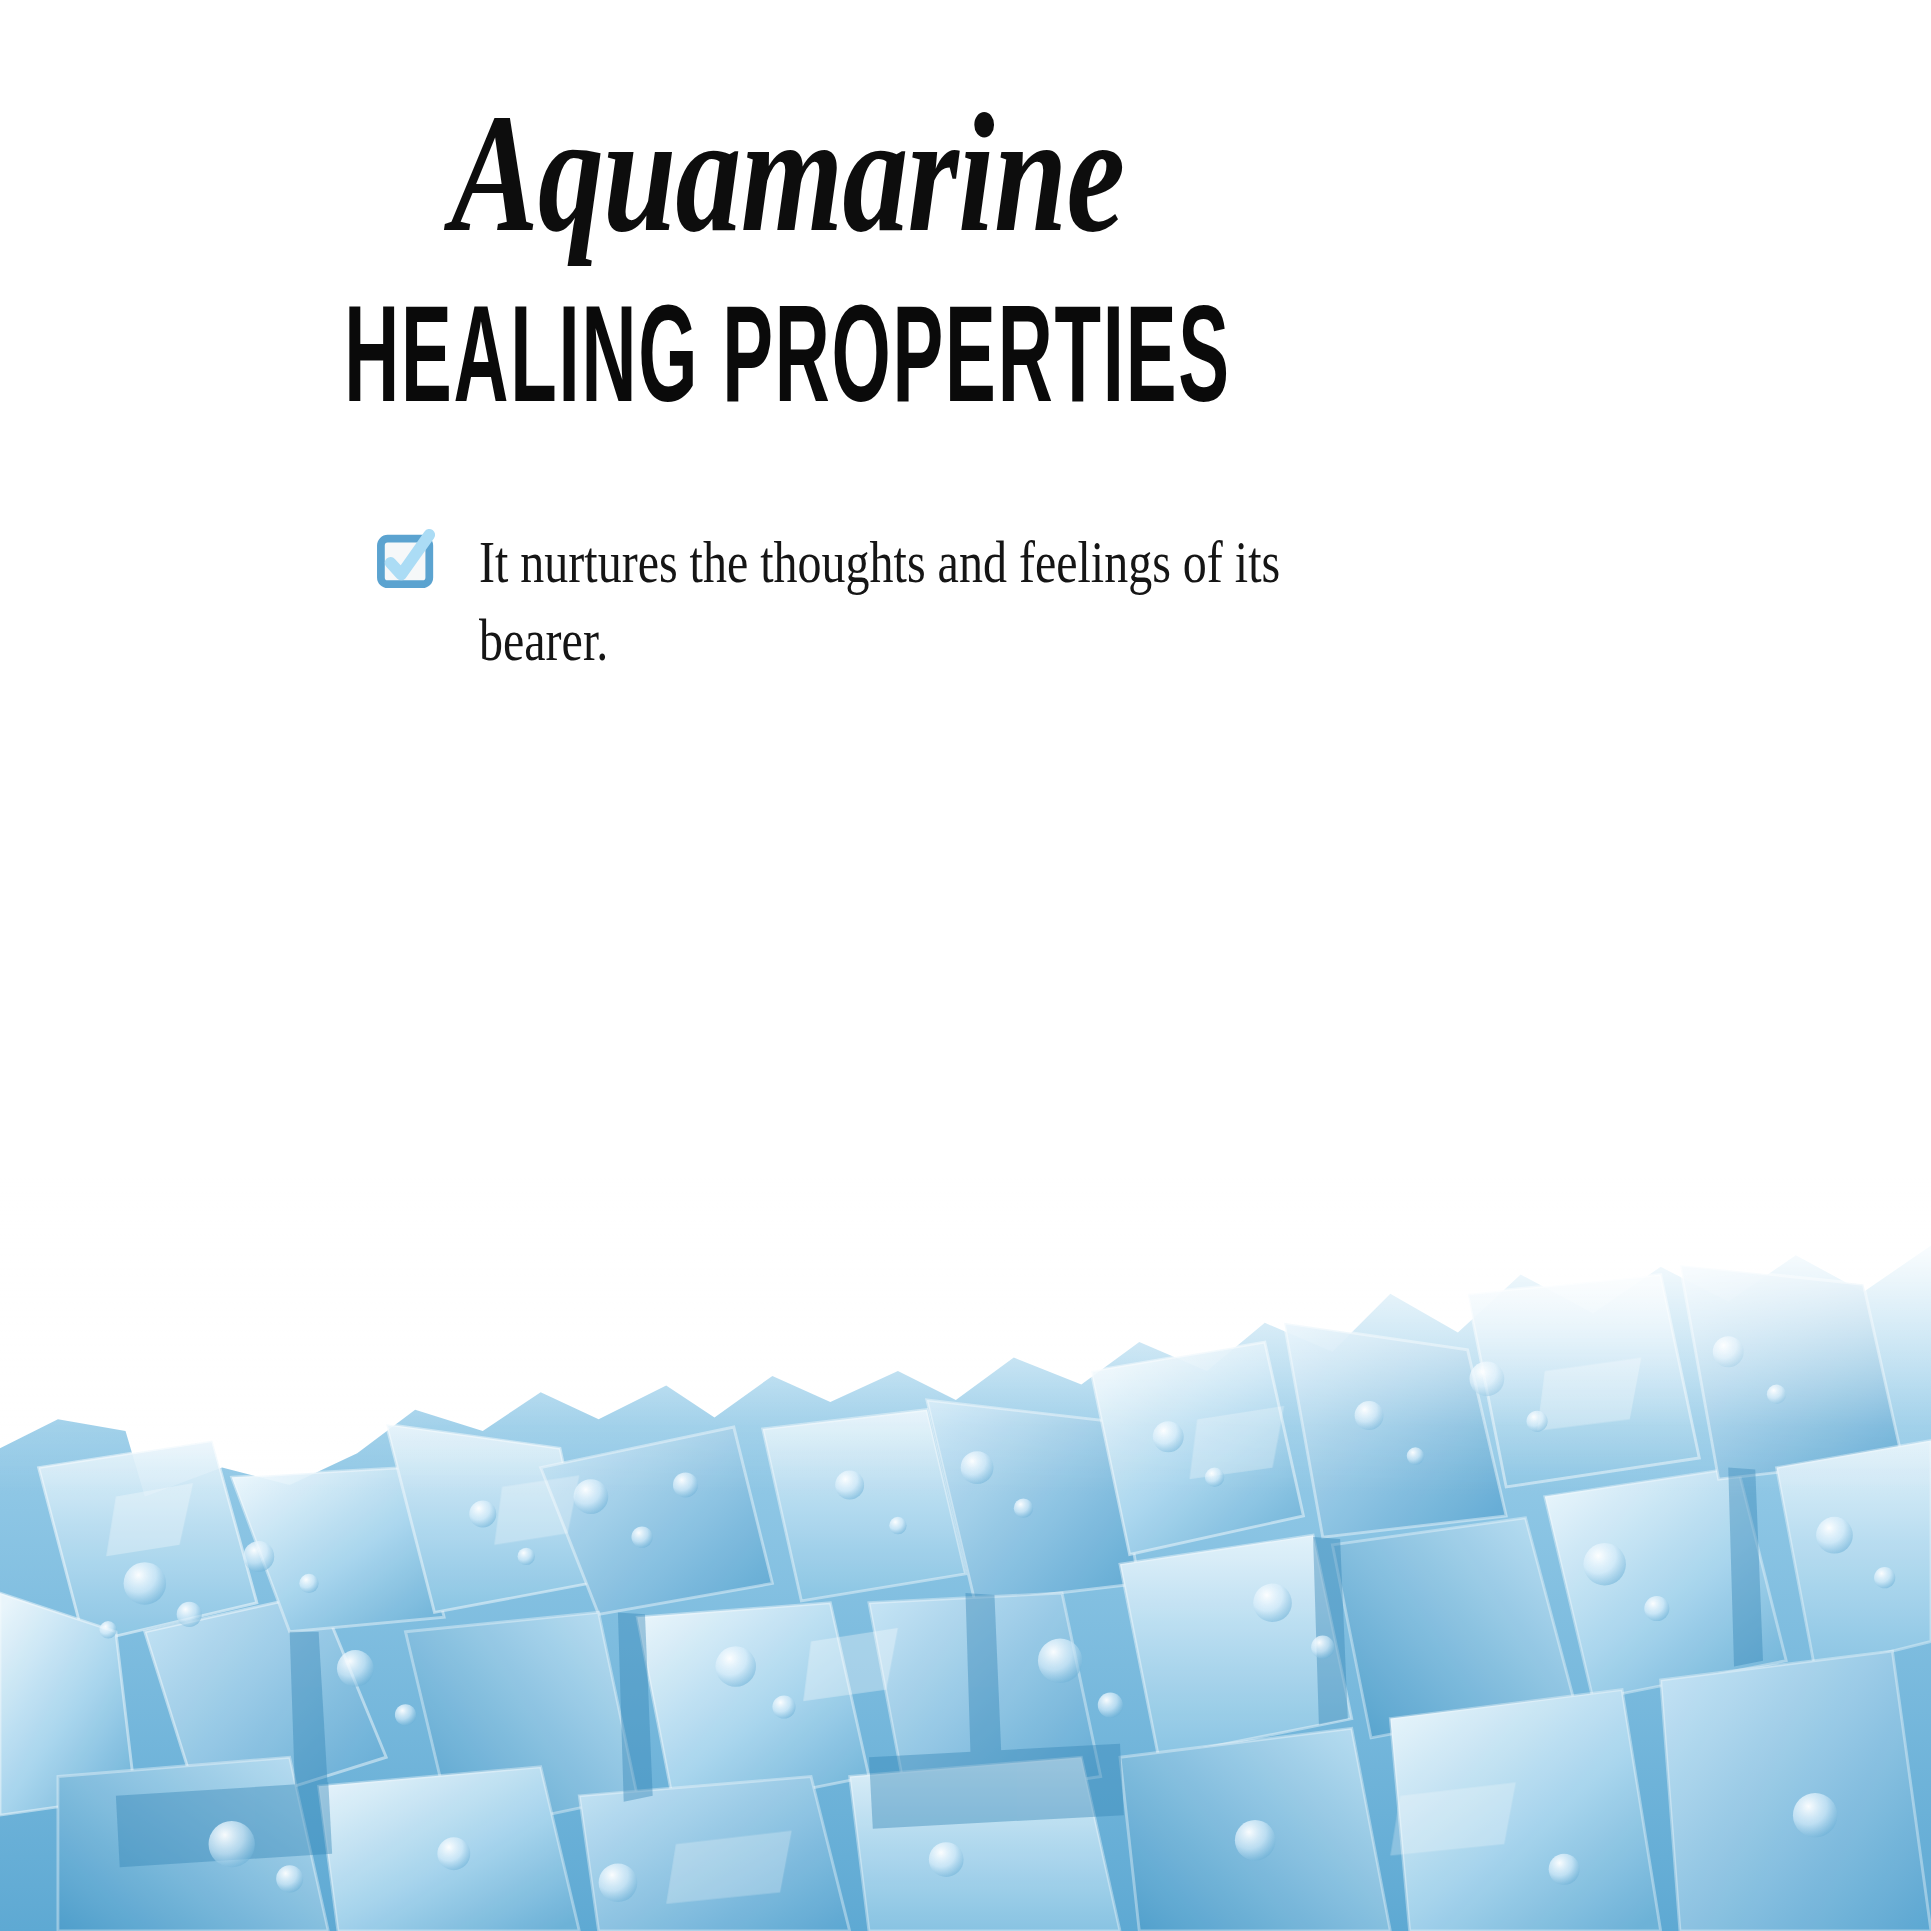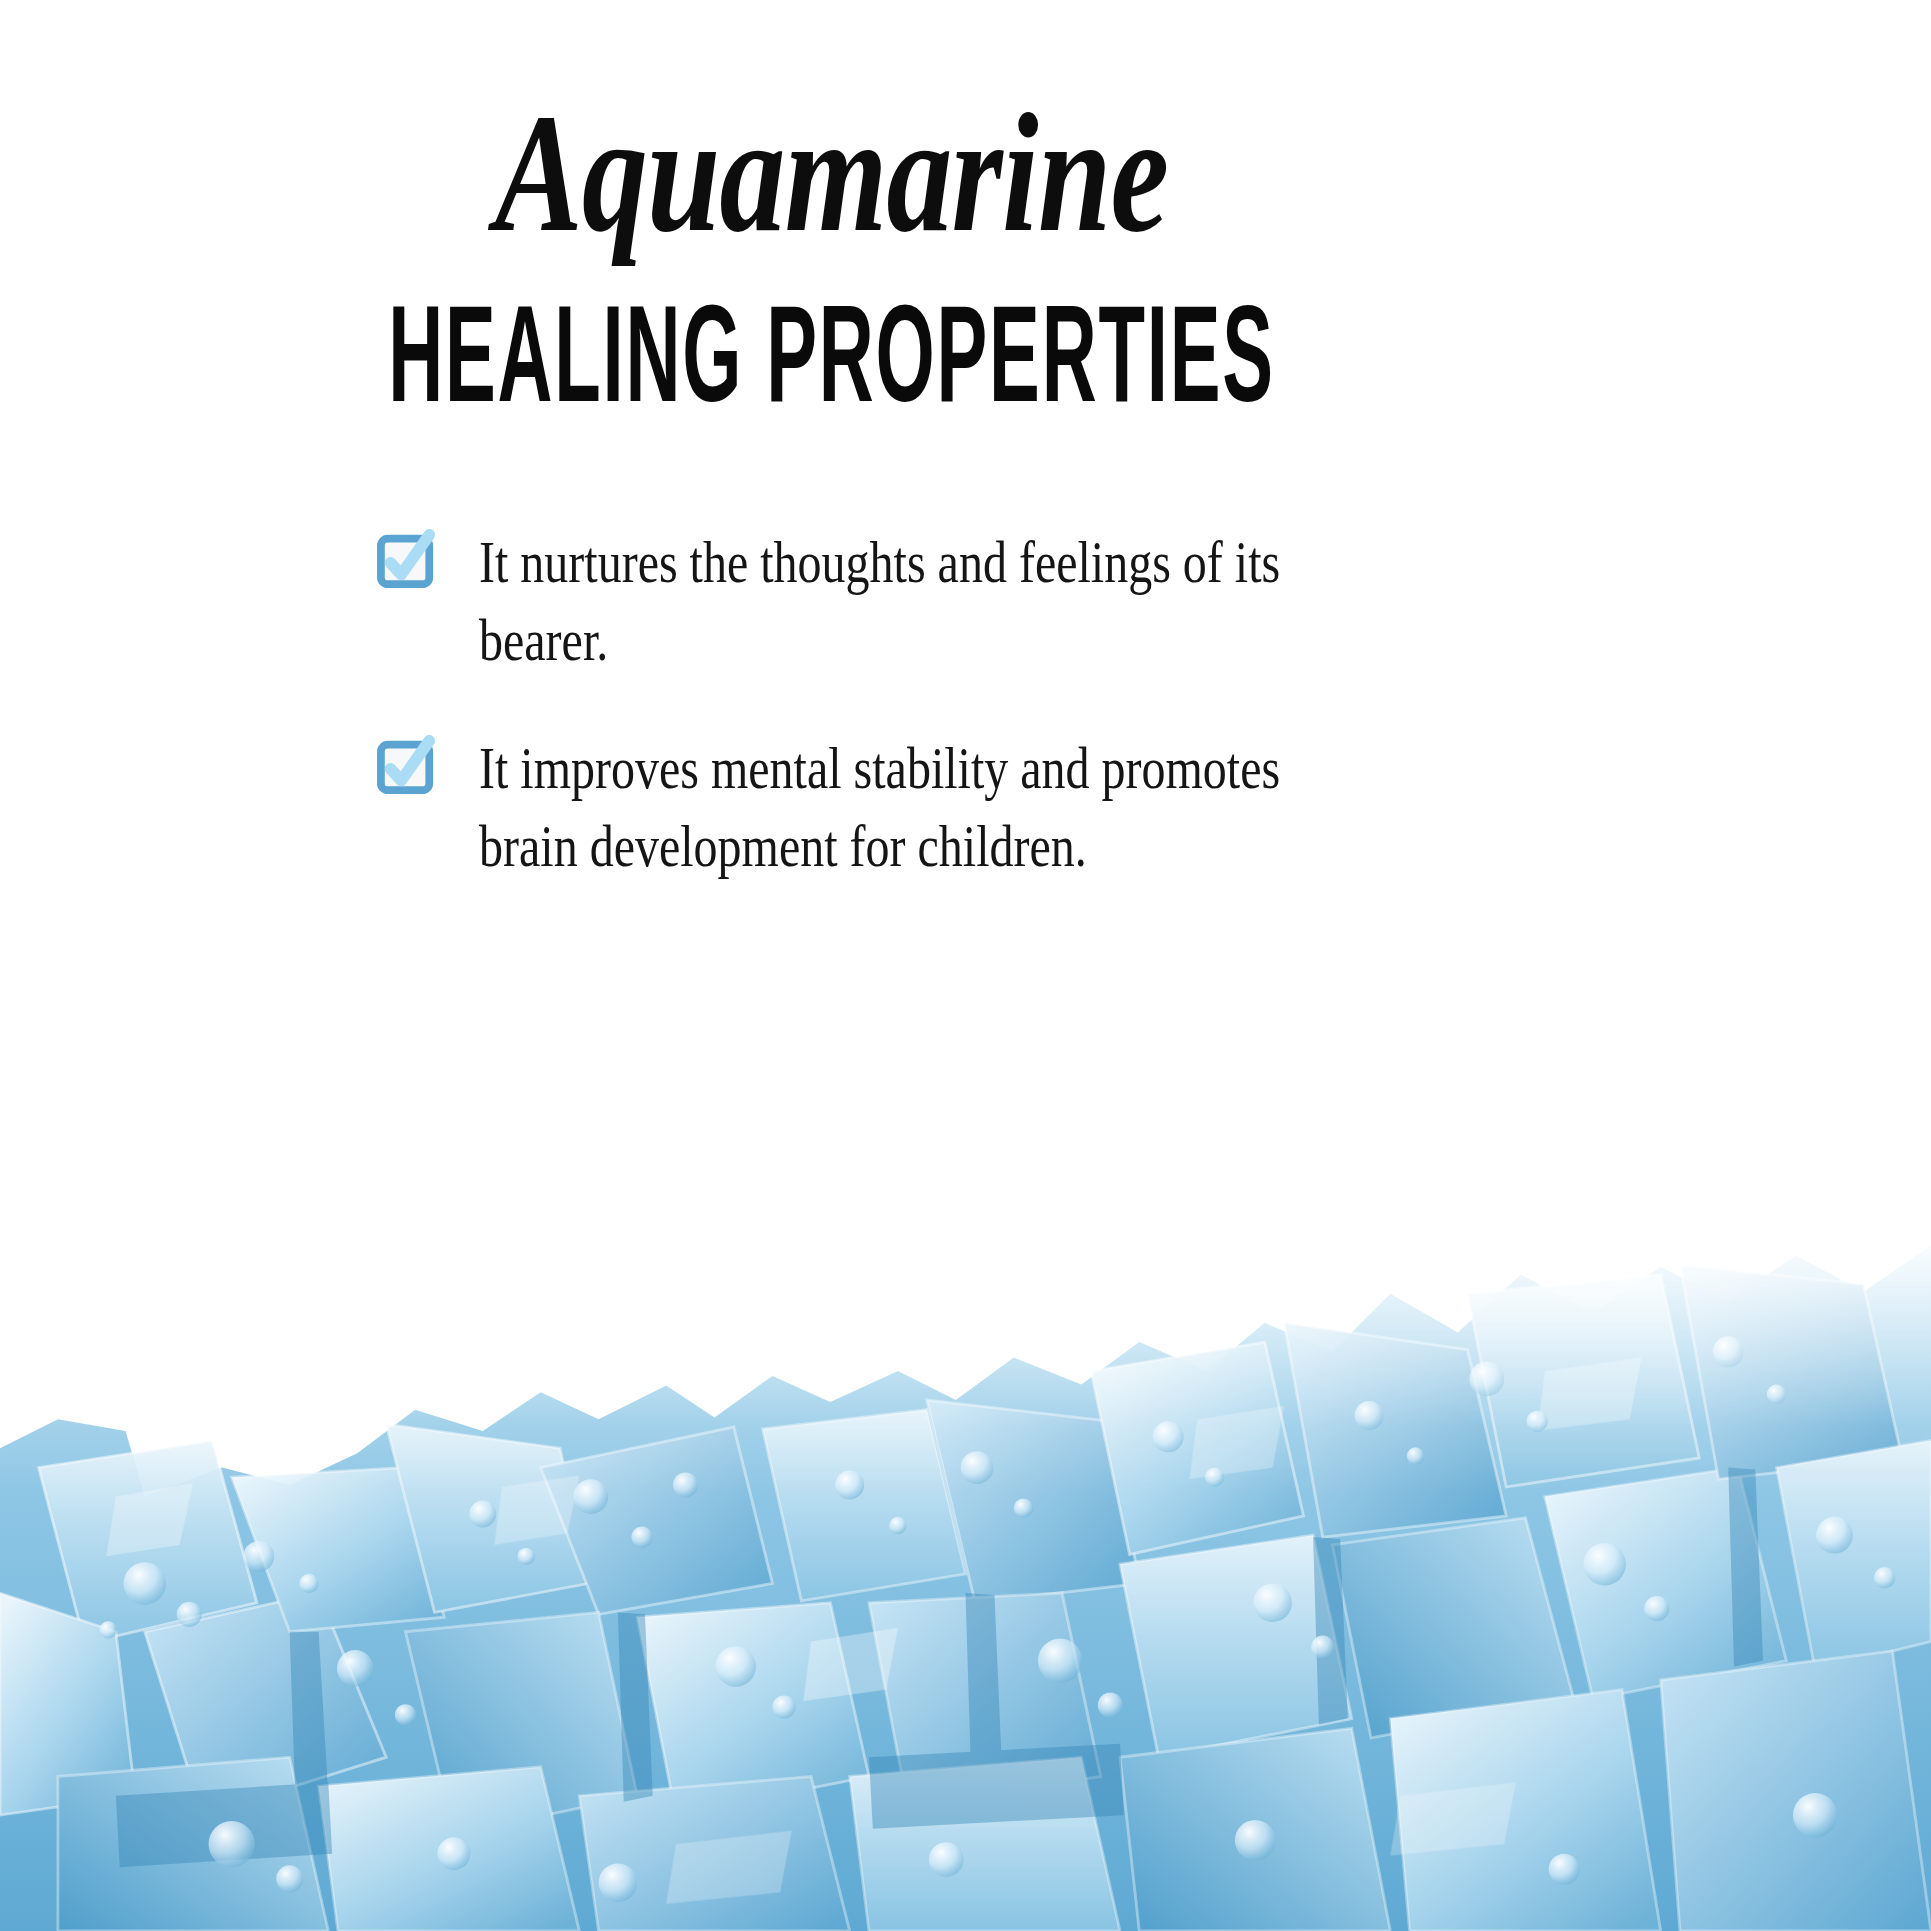--- a/index.html
+++ b/index.html
@@ -17,21 +17,20 @@
   }
 
   
   #header {
     position: absolute;
     top: 0;
     left: 0;
     width: 1575px;
     text-align: center;
     z-index: 5;
-    padding-left: 44px;
   }
   #title {
     font-family: "Liberation Serif", "DejaVu Serif", serif;
     font-weight: 700;
     font-style: italic;
     font-size: 169px;
     line-height: 1;
     letter-spacing: -1px;
     color: #0d0d0d;
     margin-top: 89px;
@@ -139,30 +138,20 @@
         <svg viewBox="0 0 62 62" xmlns="http://www.w3.org/2000/svg">
           <rect x="3" y="10" width="50" height="47" rx="7" ry="7" fill="#f6f8f9" stroke="#5ba3d0" stroke-width="8"></rect>
           <path d="M13 35 L24 47 L53 6" fill="none" stroke="#abdcf5" stroke-width="12" stroke-linecap="round" stroke-linejoin="round"></path>
         </svg>
       </span>
       <span class="check-text">It nurtures the thoughts and feelings of its bearer.</span>
     </div>
 
     <div class="gap-sm"></div>
 
-    <div class="check-row">
-      <span class="check-icon">
-        <svg viewBox="0 0 62 62" xmlns="http://www.w3.org/2000/svg">
-          <rect x="3" y="10" width="50" height="47" rx="7" ry="7" fill="#f6f8f9" stroke="#5ba3d0" stroke-width="8"></rect>
-          <path d="M13 35 L24 47 L53 6" fill="none" stroke="#abdcf5" stroke-width="12" stroke-linecap="round" stroke-linejoin="round"></path>
-        </svg>
-      </span>
-      <span class="check-text">It improves mental stability and promotes
-brain development for children.</span>
-    </div>
 
     <div class="gap-xs"></div>
 
 
     <div class="gap-md"></div>
 
 
     <div class="gap-md"></div>
 
 

